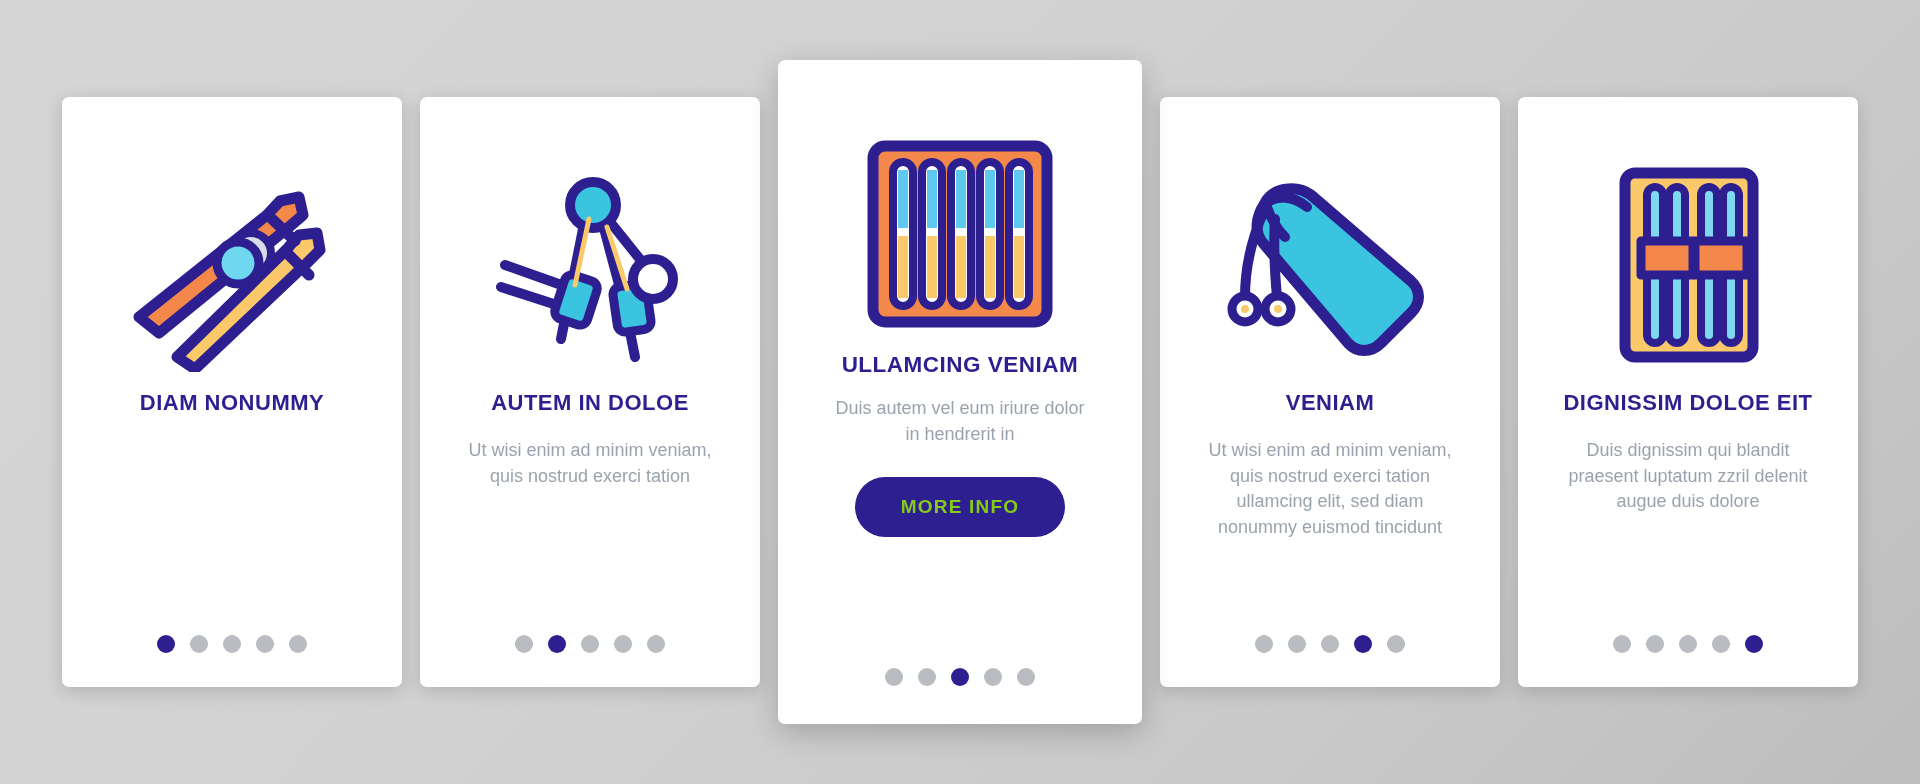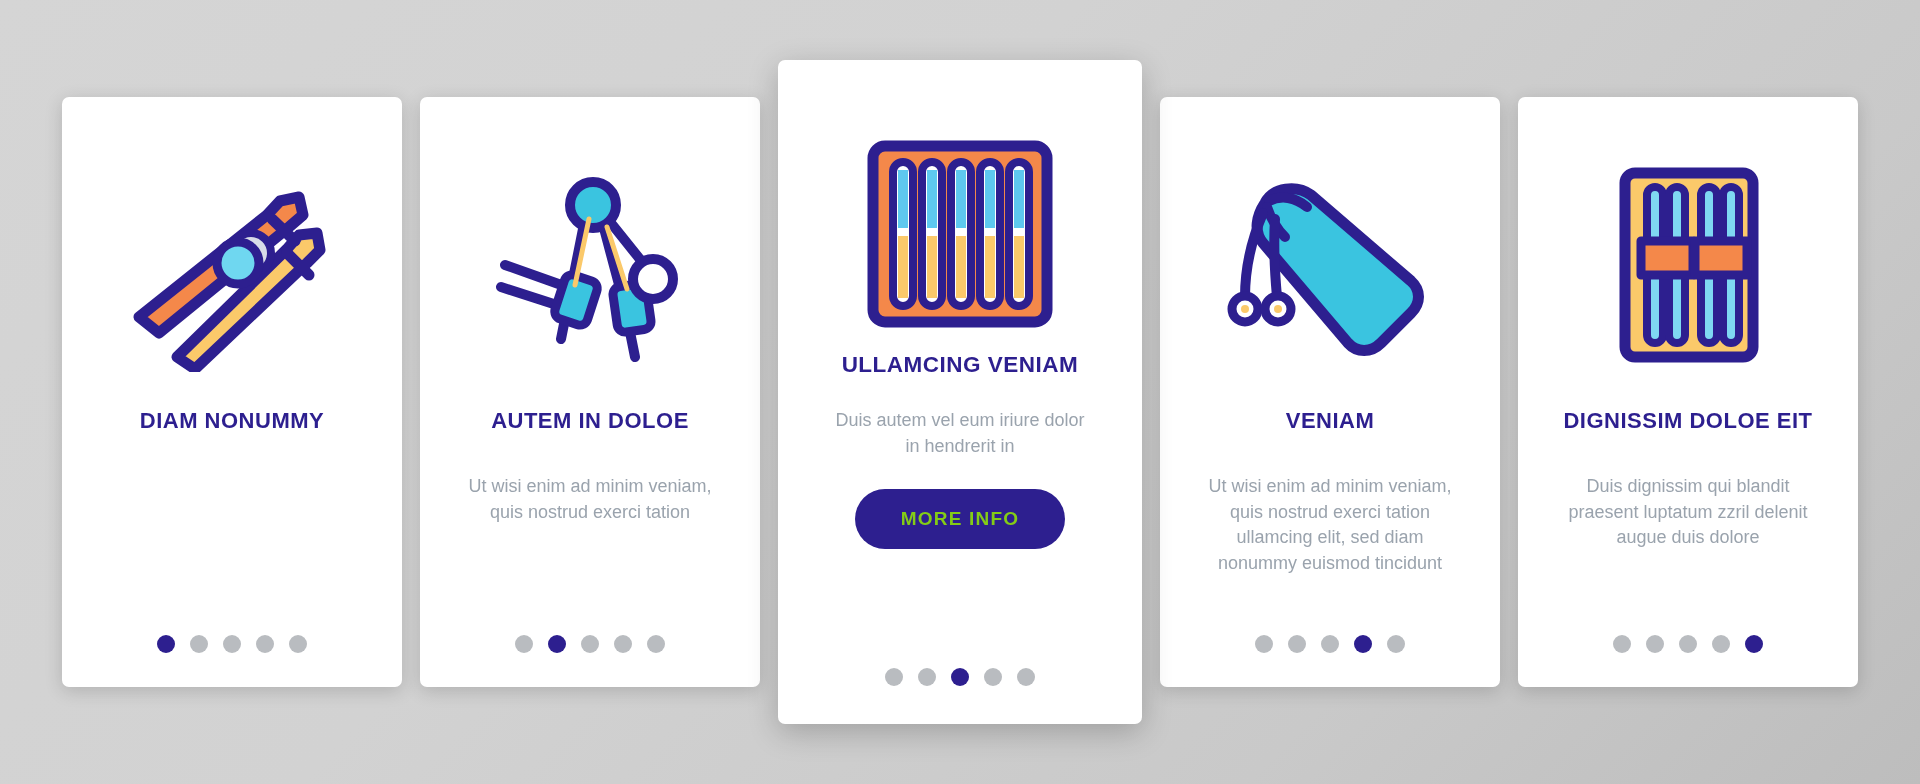--- a/index.html
+++ b/index.html
@@ -43,21 +43,20 @@
     display: flex;
     flex-direction: column;
     align-items: center;
     box-sizing: border-box;
   }
 
   .card.side {
     height: 590px;
     padding-top: 60px;
     padding-bottom: 30px;
-    gap: 18px;
   }
 
   .card.featured {
     width: 364px;
     height: 664px;
     padding-top: 66px;
     padding-bottom: 34px;
     box-shadow: 0 8px 30px rgba(0,0,0,0.22);
     z-index: 5;
   }
@@ -97,21 +96,21 @@
     margin-top: 22px;
     color: #9aa3ad;
     font-size: 18px;
     line-height: 1.42;
     text-align: center;
     width: 268px;
   }
 
   .featured .card-body {
     width: 252px;
-    margin-top: 30px;
+    margin-top: 18px;
   }
 
   .cta-button {
     margin-top: 30px;
     background: #2d1f8f;
     color: #84cc16;
     font-size: 19px;
     font-weight: bold;
     letter-spacing: 1.2px;
     border: none;

